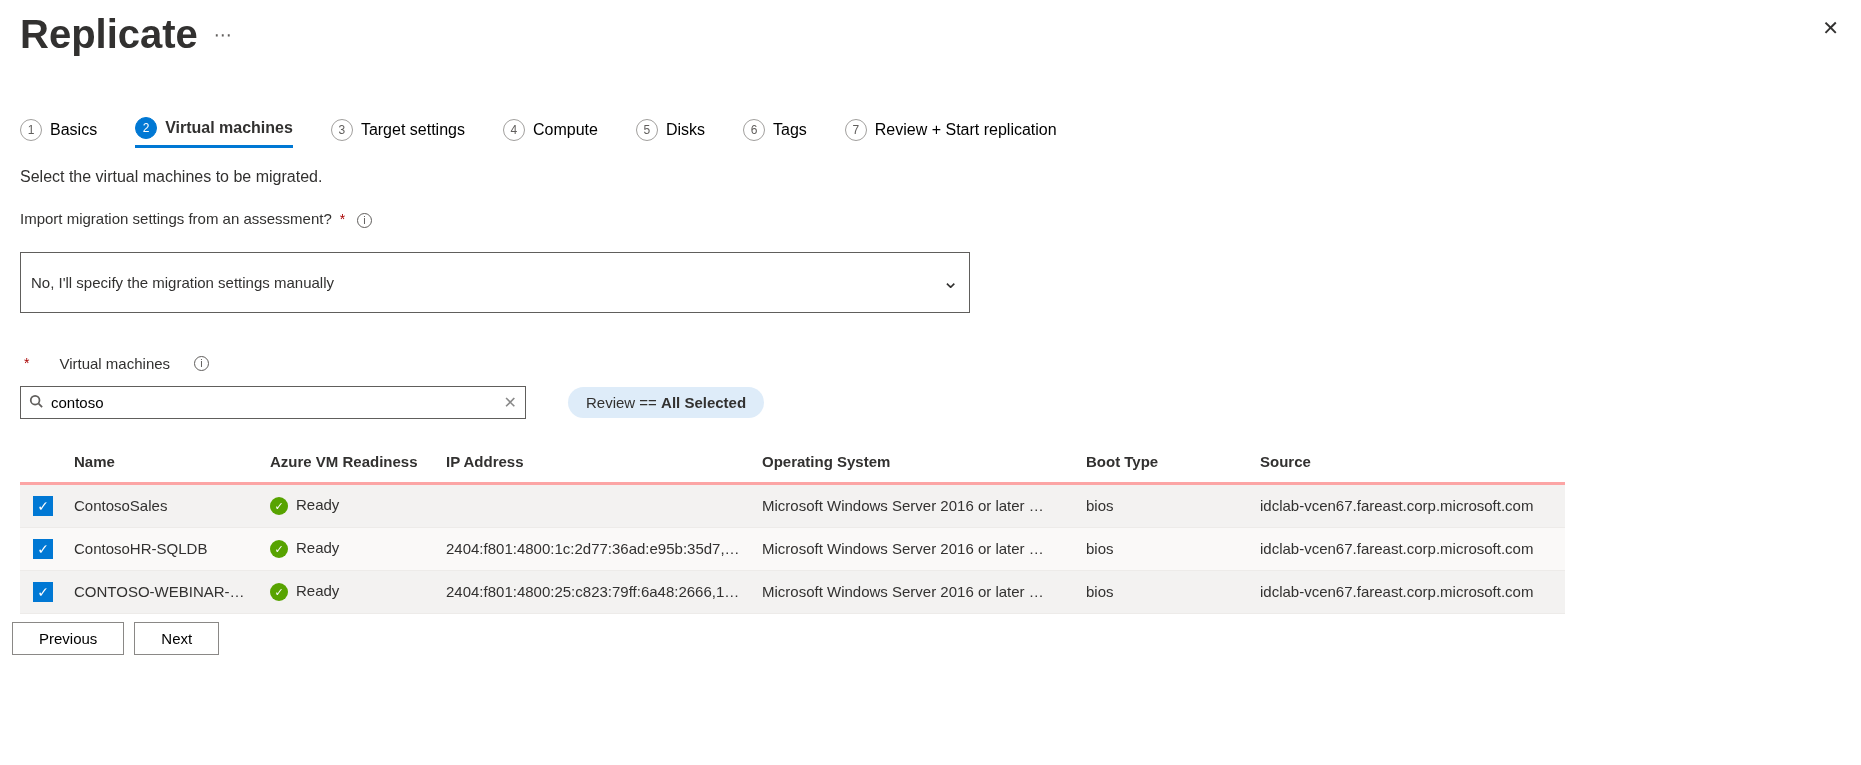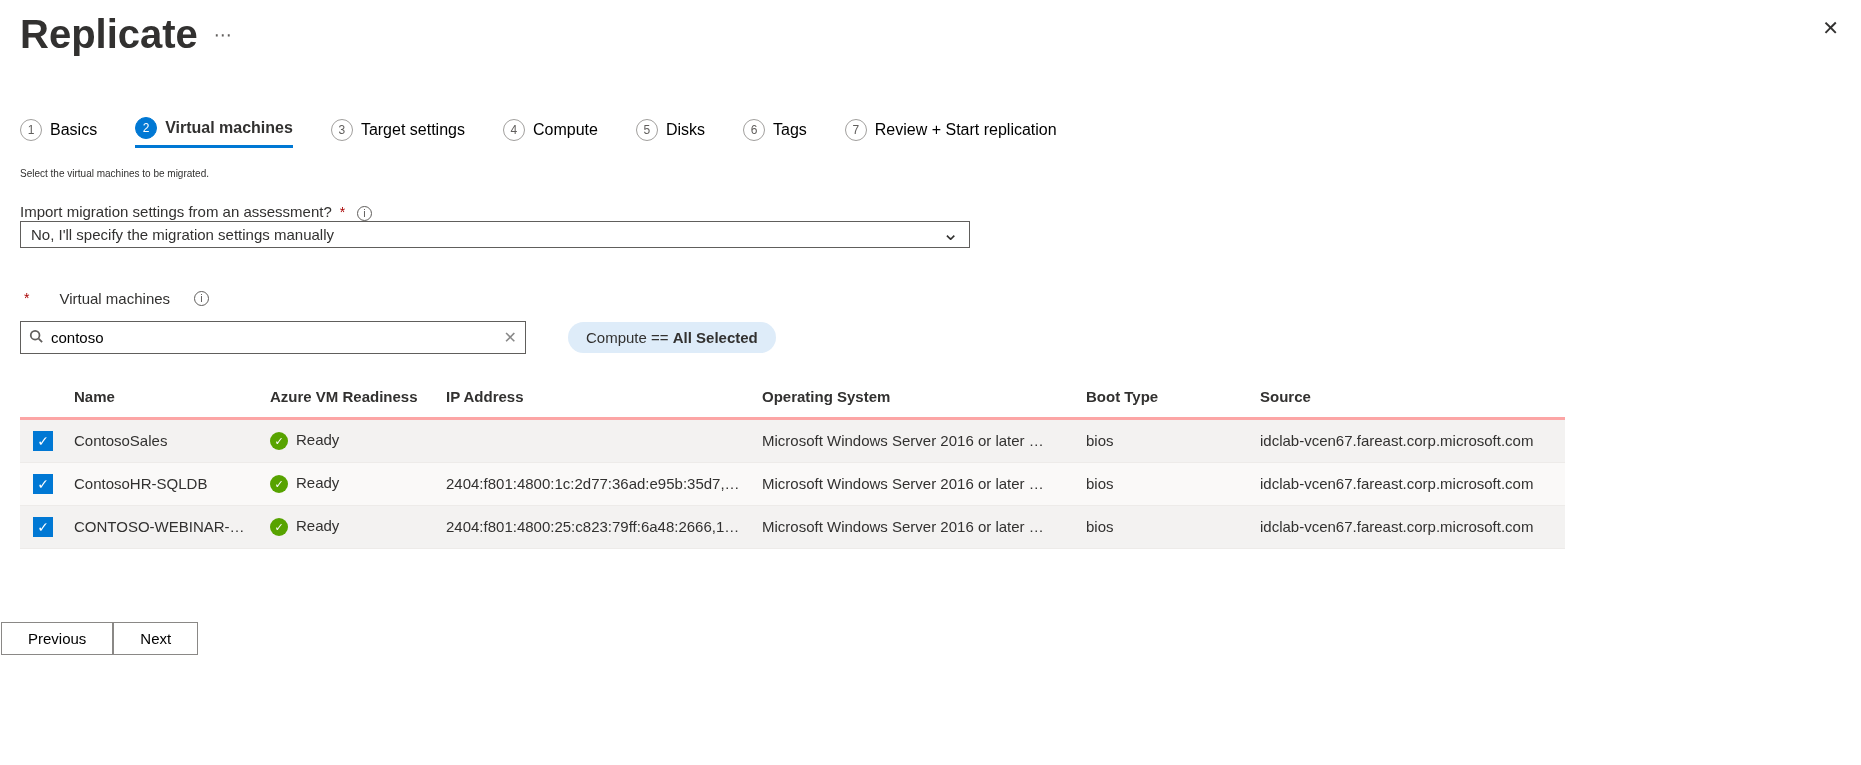--- a/index.html
+++ b/index.html
@@ -59,35 +59,35 @@
   }
   .tab-label { font-size: 16px; color: #000000; }
   .tab.active .tab-num {
     background: #0078d4;
     border-color: #0078d4;
     color: #fff;
   }
   .tab.active .tab-label { color: #323130; font-weight: 600; }
   .tab.active { border-bottom: 3px solid #0078d4; }
 
-  .instruction { margin: 20px 0 24px 0; font-size: 10px;}
+  .instruction { margin: 20px 0 24px 0; font-size: 16px;}
 
   .field-label { font-size: 15px; }
   .req-star { color: #a80000; margin: 0 4px; }
   .info-icon {
     display: inline-flex; width:15px; height:15px; border:1px solid #605e5c; border-radius:50%;
     align-items:center; justify-content:center; font-size:11px; color:#605e5c; margin-left:4px;
     font-style: normal;
     vertical-align: middle;
   }
   .select-box {
-    margin-top: 0;
+    margin-top: 24px;
     width: 950px;
     border: 1px solid #605e5c;
-    padding: 4px 10px;
+    padding: 21px 10px;
     display: flex;
     justify-content: space-between;
     align-items: center;
     cursor: pointer;
     font-size: 15px;
   }
   .chev-down::before { content:"⌄"; font-size:20px; line-height:10px; color:#323130; }
 
   .section-row { margin-top: 42px; display:flex; align-items:center; gap: 20px;}
   .section-row .req-star { margin-right: 10px; }
@@ -168,23 +168,24 @@
     background:#0078d4; color:#fff; font-size:14px; cursor:pointer;
   }
   .ready-icon {
     width:18px; height:18px; border-radius:50%; background:#57a300; display:inline-flex;
     align-items:center; justify-content:center; color:#fff; font-size:11px; margin-right:8px;
     vertical-align: middle;
   }
 
   .footer {
     position: absolute;
-    left: 1px;
+    left: 12px;
     bottom: 110px;
     display: flex;
+    gap: 10px;
     align-items: flex-end;
   }
   .btn {
     border: 1px solid #8a8886;
     background: #fff;
     padding: 7px 26px;
     font-size: 15px;
     cursor: pointer;
   }
   col.c-chk { width: 46px; }
@@ -259,21 +260,21 @@
       <svg viewBox="0 0 16 16">
           <circle cx="7" cy="7" r="5"></circle>
           <line x1="11" y1="11" x2="15" y2="15"></line>
         </svg>
     </span>
     <input type="text" value="contoso" style="">
     <span class="clear-x">✕</span>
   </div>
 
   <span class="pill">
-    <span>Compute ==</span>
+    <span>Review ==</span>
     <b>All Selected</b>
   </span>
 
 </div>
 
 <div style="width:1545px;">
 <table>
   <colgroup>
     <col class="c-chk">
         <col class="c-name">

